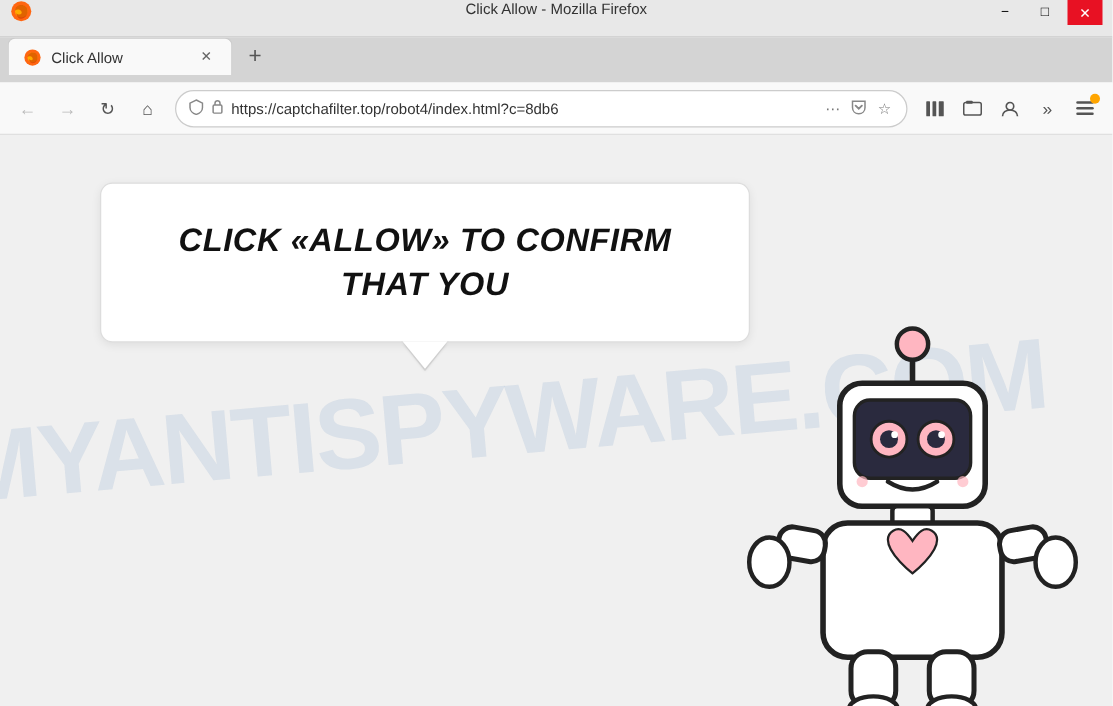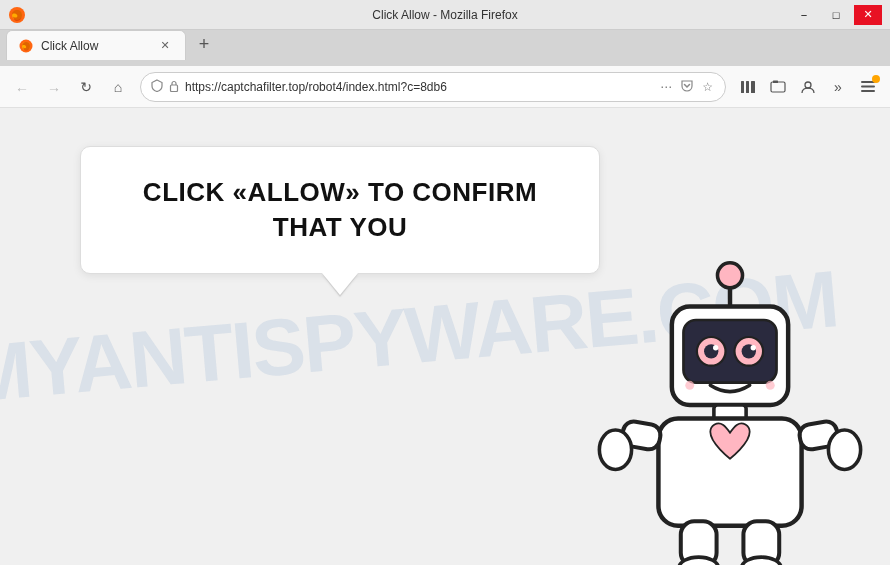--- a/index.html
+++ b/index.html
@@ -10,21 +10,21 @@
       overflow: hidden;
       font-family: Arial, sans-serif;
       background: #fff;
     }
 
     
     .title-bar {
       background: #e8e8e8;
       height: 30px;
       display: flex;
-      align-items: center;
+      align-items: flex-start;
       padding: 0 8px;
       border-bottom: 1px solid #ccc;
       position: relative;
     }
     .title-bar-firefox-icon {
       width: 18px;
       height: 18px;
       margin-right: 8px;
       flex-shrink: 0;
     }
@@ -246,20 +246,21 @@
     .speech-bubble {
       position: absolute;
       top: 38px;
       left: 80px;
       background: #fff;
       border: 1px solid #ddd;
       border-radius: 10px;
       padding: 28px 30px;
       width: 520px;
       box-shadow: 0 2px 8px rgba(0,0,0,0.08);
+      font-style: italic;
     }
     .speech-bubble::after {
       content: '';
       position: absolute;
       bottom: -22px;
       left: 50%;
       transform: translateX(-50%);
       width: 0;
       height: 0;
       border-left: 18px solid transparent;

